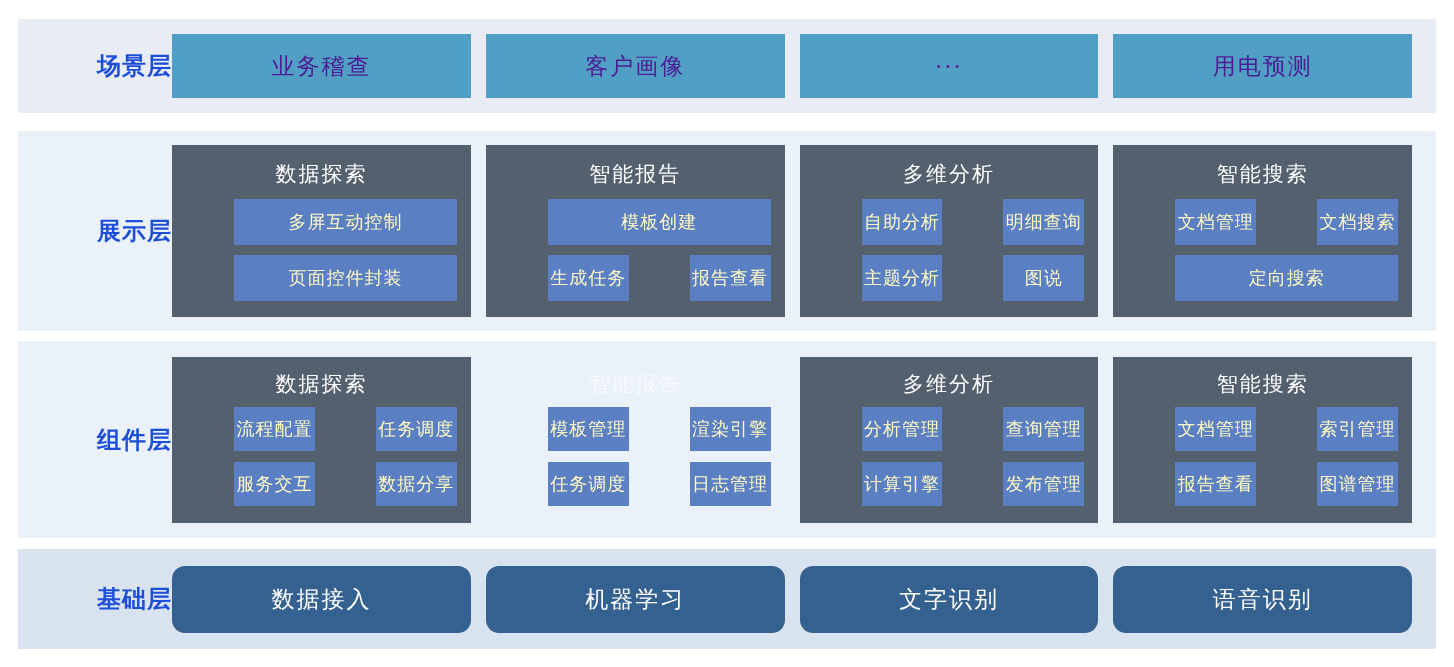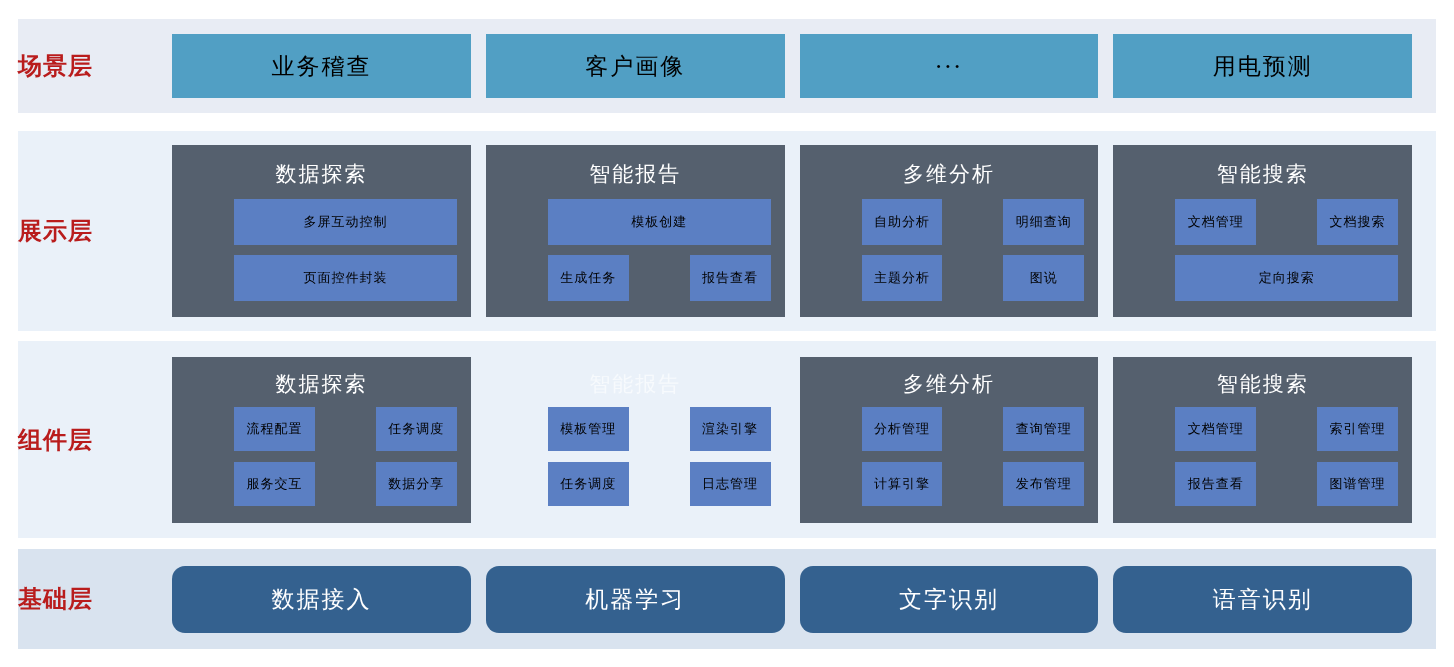--- a/index.html
+++ b/index.html
@@ -18,40 +18,40 @@
     display: flex;
     align-items: center;
   }
   .band-scenario      { margin-top: 19px; height: 94px;  background: #e8ecf4; }
   .band-presentation  { margin-top: 18px; height: 200px; background: #eaf1f9; }
   .band-component     { margin-top: 10px; height: 197px; background: #eaf1f9; }
   .band-base          { margin-top: 11px; height: 100px; background: #d9e3ef; }
 
   .label-col {
     flex: 0 0 154px;
-    text-align: left;
+    text-align: right;
     font-weight: bold;
     font-size: 24px;
     letter-spacing: 1px;
-    color: #b91c1c;
+    color: #1d4ed8;
     font-family: "Liberation Sans", "DejaVu Sans", sans-serif;
   }
   .cols {
     flex: 1;
     display: flex;
     gap: 15px;
     margin-right: 24px;
   }
 
   
   .scenario-box {
     flex: 1;
     height: 64px;
     background: #519fc4;
-    color: #000000;
+    color: #4c1d95;
     display: flex;
     align-items: center;
     justify-content: center;
     font-size: 23px;
     letter-spacing: 2px;
     font-family: "DejaVu Serif", "Liberation Serif", serif;
   }
 
   
   .group {
@@ -74,25 +74,25 @@
     font-family: "DejaVu Serif", "Liberation Serif", serif;
   }
   .band-component .group-title { height: 46px; }
   .feature-row { display: flex; gap: 13px; }
   .feature-row + .feature-row { margin-top: 10px; }
   .band-component .feature-row + .feature-row { margin-top: 11px; align-items: flex-end; }
   .feature-btn {
     flex: 1;
     height: 46px;
     background: #5b7fc3;
-    color: #000000;
-    display: flex;
-    align-items: center;
-    justify-content: center;
-    font-size: 13px;
+    color: #fef9c3;
+    display: flex;
+    align-items: center;
+    justify-content: center;
+    font-size: 18px;
     letter-spacing: 1px;
     font-family: "DejaVu Serif", "Liberation Serif", serif;
     white-space: nowrap;
     margin-left: 48px;
   }
   .band-component .feature-btn { height: 44px; }
 
   
   .group.ghost { background: transparent; }
   .group.ghost .group-title { color: #f7fafd; }

